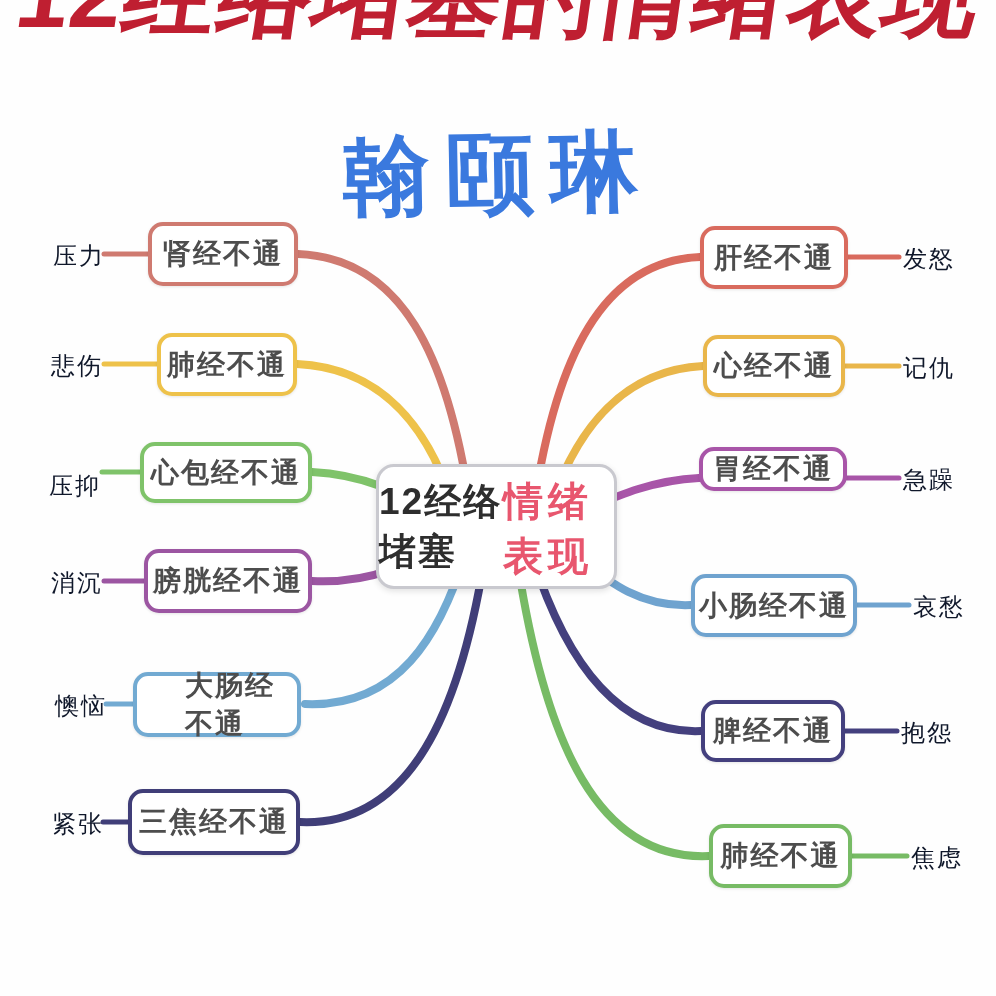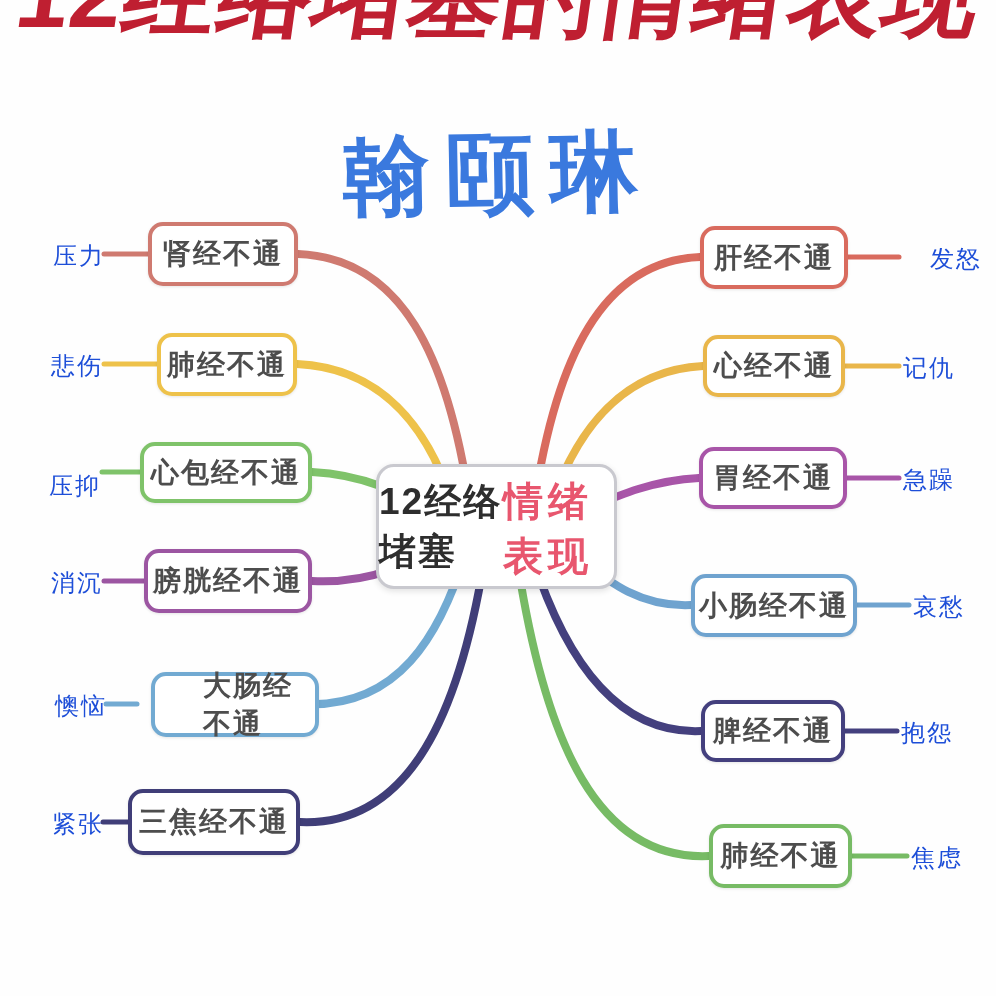--- a/index.html
+++ b/index.html
@@ -95,21 +95,21 @@
     font-size: 40px;
     font-weight: 800;
     color: #e8566e;
     letter-spacing: 5px;
     margin-top: 5px;
   }
   .emotion {
     position: absolute;
     font-size: 24px;
     font-weight: 500;
-    color: #1d4ed8;
+    color: #0f172a;
     letter-spacing: 2px;
     z-index: 2;
     white-space: nowrap;
   }
 </style>
 </head>
 <body>
 
 <div id="canvas">
 
@@ -158,53 +158,53 @@
   </div>
   <div class="node" style="left: 157px; top: 333px; width: 140px; height: 63px; border-color: rgb(238, 194, 74);">
     <span>肺经不通</span>
   </div>
   <div class="node" style="left: 140px; top: 442px; width: 172px; height: 61px; border-color: rgb(127, 195, 106);">
     <span>心包经不通</span>
   </div>
   <div class="node" style="left: 144px; top: 549px; width: 168px; height: 64px; border-color: rgb(156, 86, 162);">
     <span>膀胱经不通</span>
   </div>
-  <div class="node" style="left: 151px; top: 672px; width: 168px; height: 65px; border-color: rgb(114, 170, 210); padding-left: 48px;">
+  <div class="node" style="left: 133px; top: 672px; width: 168px; height: 65px; border-color: rgb(114, 170, 210); padding-left: 48px;">
     <span>大肠经不通</span>
   </div>
   <div class="node" style="left: 128px; top: 789px; width: 172px; height: 66px; border-color: rgb(64, 62, 120);">
     <span>三焦经不通</span>
   </div>
 
   <div class="node" style="left: 700px; top: 226px; width: 148px; height: 63px; border-color: rgb(217, 107, 94);">
     <span>肝经不通</span>
   </div>
   <div class="node" style="left: 703px; top: 335px; width: 142px; height: 62px; border-color: rgb(233, 182, 74);">
     <span>心经不通</span>
   </div>
-  <div class="node" style="left: 699px; top: 447px; width: 148px; height: 62px; border-color: rgb(168, 85, 168);">
+  <div class="node" style="left: 699px; top: 447px; width: 148px; height: 44px; border-color: rgb(168, 85, 168);">
     <span>胃经不通</span>
   </div>
   <div class="node" style="left: 691px; top: 574px; width: 166px; height: 63px; border-color: rgb(111, 163, 207);">
     <span>小肠经不通</span>
   </div>
   <div class="node" style="left: 701px; top: 700px; width: 144px; height: 62px; border-color: rgb(68, 64, 126);">
     <span>脾经不通</span>
   </div>
   <div class="node" style="left: 709px; top: 824px; width: 143px; height: 64px; border-color: rgb(119, 187, 101);">
     <span>肺经不通</span>
   </div>
 
   <div class="emotion" style="left:53px;top:240px;">压力</div>
   <div class="emotion" style="left:51px;top:350px;">悲伤</div>
   <div class="emotion" style="left:49px;top:470px;">压抑</div>
   <div class="emotion" style="left:51px;top:567px;">消沉</div>
   <div class="emotion" style="left:55px;top:690px;">懊恼</div>
   <div class="emotion" style="left:52px;top:808px;">紧张</div>
 
-  <div class="emotion" style="left:903px;top:243px;margin-left:27px;">发怒</div>
+  <div class="emotion" style="left:903px;top:243px;">发怒</div>
   <div class="emotion" style="left:903px;top:352px;">记仇</div>
   <div class="emotion" style="left:903px;top:464px;">急躁</div>
   <div class="emotion" style="left:913px;top:591px;">哀愁</div>
   <div class="emotion" style="left:901px;top:717px;">抱怨</div>
   <div class="emotion" style="left:911px;top:842px;">焦虑</div>
 
 </div>
 
 </body></html>

